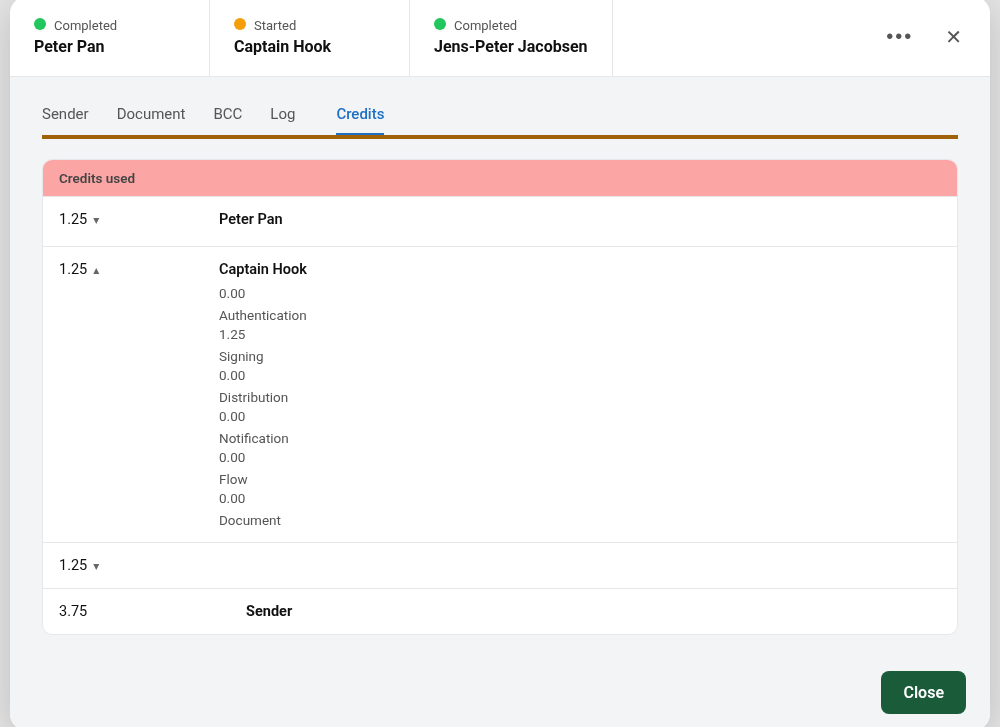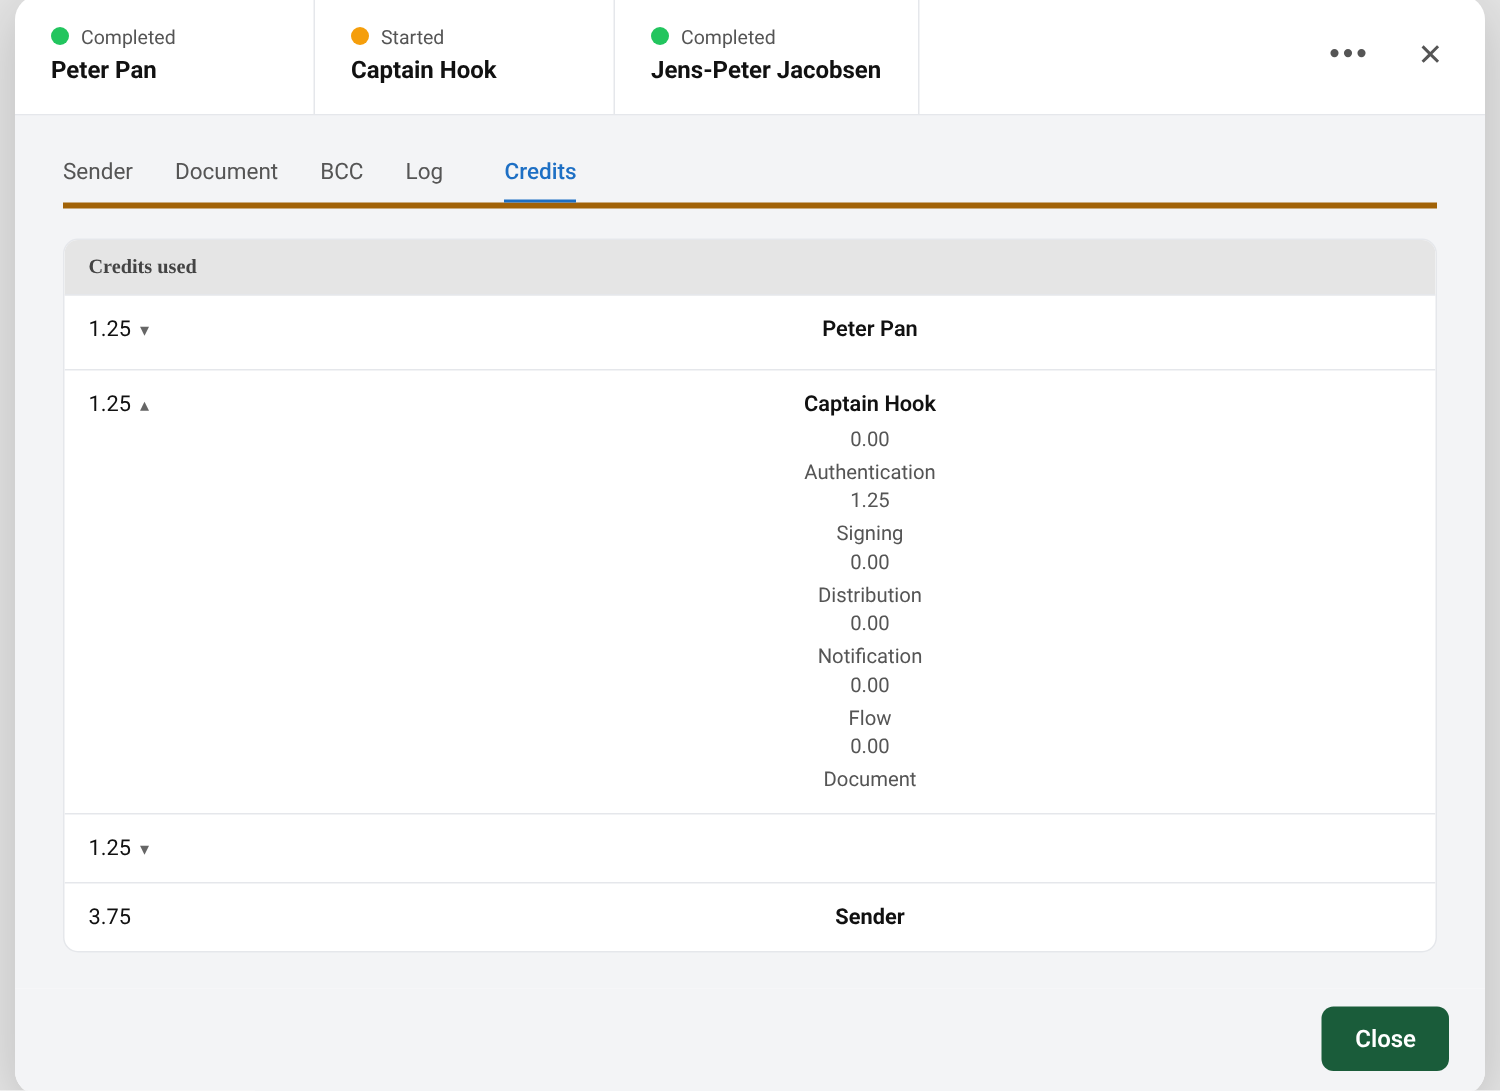--- a/index.html
+++ b/index.html
@@ -142,40 +142,39 @@
     .credits-table {
       background: #fff;
       border-radius: 10px;
       overflow: hidden;
       border: 1px solid #e5e7eb;
       flex: 1;
     }
     .table-header-row {
       display: grid;
       grid-template-columns: 160px 1fr;
-      background: #e5e5e5;
+      background: #fca5a5;
       border-bottom: 1px solid #e5e7eb;
       padding: 10px 16px;
-      font-family: Liberation Serif, serif;
     }
     .table-col-header {
       font-size: 13.5px;
       font-weight: 600;
       color: #444;
     }
     .table-row {
       display: grid;
       grid-template-columns: 160px 1fr;
       border-bottom: 1px solid #e5e7eb;
       padding: 14px 16px;
       align-items: start;
-      text-align: center;
     }
     .table-row:last-child {
       border-bottom: none;
+      gap: 27px;
     }
     .credits-val {
       font-size: 14.5px;
       color: #111;
       display: flex;
       align-items: center;
       gap: 6px;
     }
     .chevron-icon {
       font-size: 12px;

